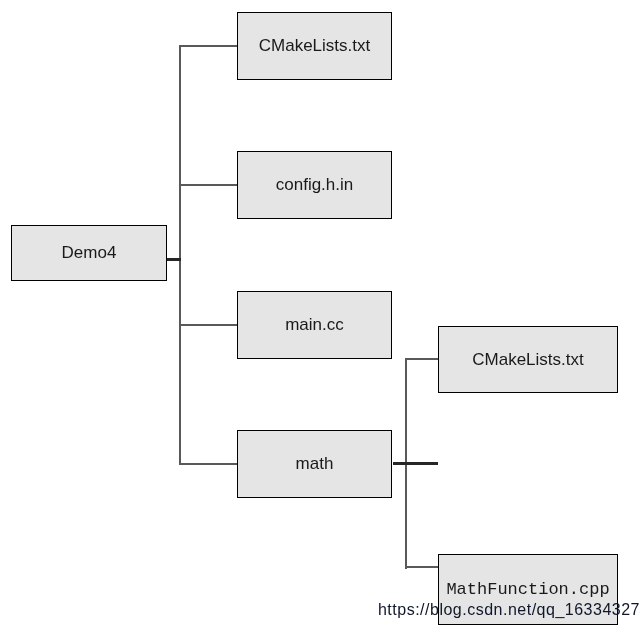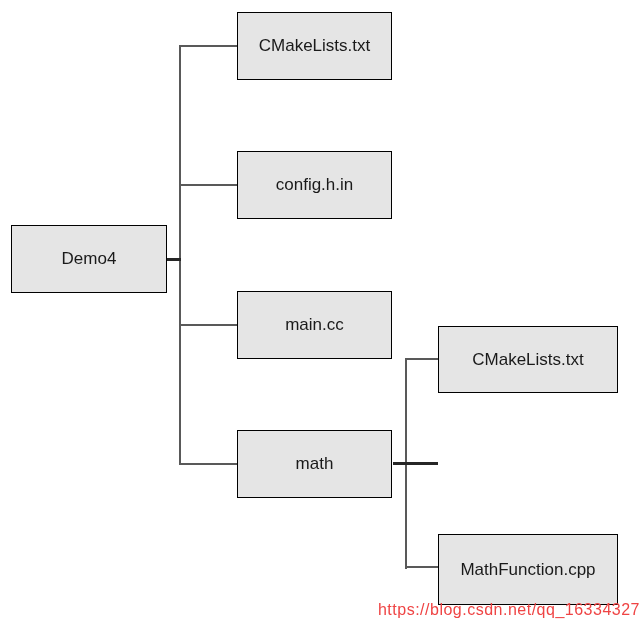--- a/index.html
+++ b/index.html
@@ -33,21 +33,21 @@
   }
   .conn.dark {
     background: #262626;
   }
   .watermark {
     position: absolute;
     right: 2px;
     bottom: 7px;
     font-size: 16px;
     letter-spacing: 0.5px;
-    color: #ef4444;
+    color: #0f172a;
     white-space: nowrap;
     pointer-events: none;
   }
 </style>
 </head>
 <body>
 
 <div class="canvas">
 
   <div class="conn" style="left:179px; top:45px; width:2px; height:420px;"></div>
@@ -55,21 +55,21 @@
   <div class="conn" style="left:180px; top:184px; width:57px; height:2px;"></div>
   <div class="conn" style="left:180px; top:324px; width:57px; height:2px;"></div>
   <div class="conn" style="left:180px; top:463px; width:57px; height:2px;"></div>
   <div class="conn dark" style="left:167px; top:258px; width:14px; height:3px;"></div>
 
   <div class="conn" style="left:405px; top:358px; width:2px; height:211px;"></div>
   <div class="conn" style="left:406px; top:358px; width:32px; height:2px;"></div>
   <div class="conn dark" style="left:393px; top:462px; width:45px; height:2.5px;"></div>
   <div class="conn" style="left:406px; top:566px; width:32px; height:2px;"></div>
 
-  <div class="node" style="left:11px; top:225px; width:156px; height:68px;">
+  <div class="node" style="left:11px; top:225px; width:156px; height:56px;">
     <span>Demo4</span>
   </div>
 
   <div class="node" style="left:237px; top:12px; width:155px; height:68px;">
     <span>CMakeLists.txt</span>
   </div>
 
   <div class="node" style="left:237px; top:151px; width:155px; height:68px;text-align:right;">
     <span>config.h.in</span>
   </div>
@@ -80,19 +80,19 @@
 
   <div class="node" style="left:237px; top:430px; width:155px; height:68px;">
     <span>math</span>
   </div>
 
   <div class="node" style="left:438px; top:326px; width:180px; height:67px;">
     <span>CMakeLists.txt</span>
   </div>
 
 
-  <div class="node" style="left:438px; top:534px; width:180px; height:71px;">
+  <div class="node" style="left:438px; top:554px; width:180px; height:71px;font-family:Liberation Mono, monospace;">
     <span>MathFunction.cpp</span>
   </div>
 
   <div class="watermark">https://blog.csdn.net/qq_16334327</div>
 
 </div>
 
 </body></html>

